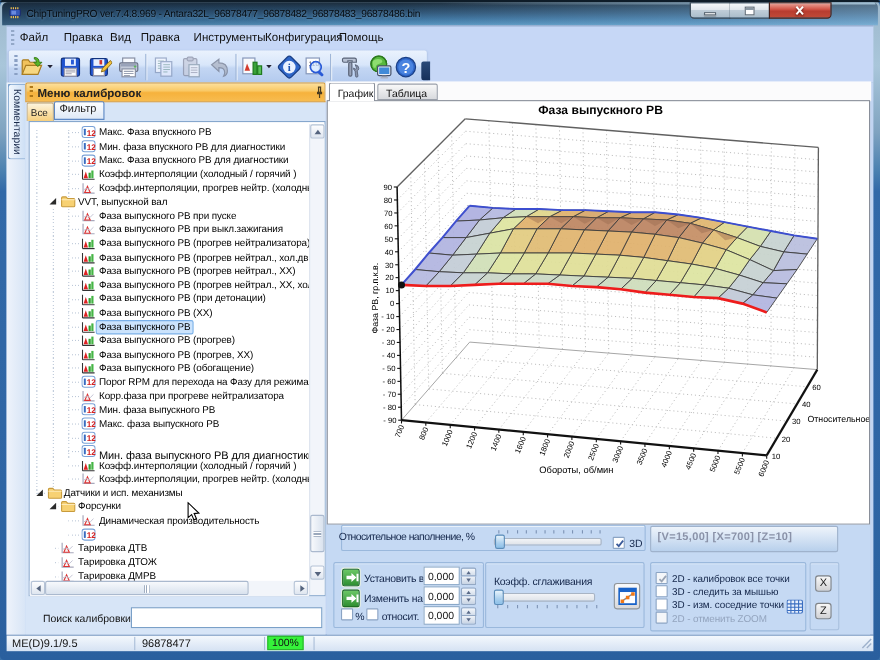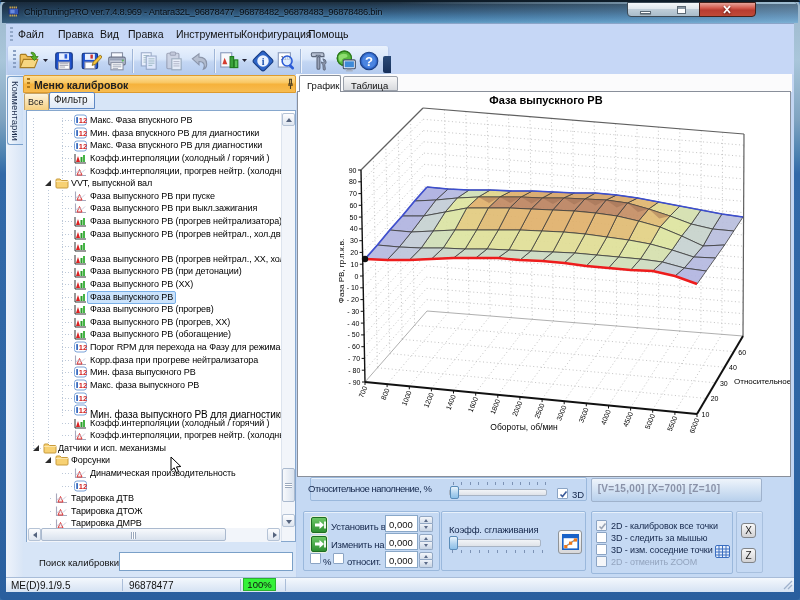--- a/index.html
+++ b/index.html
@@ -293,20 +293,21 @@
 <div style="position:absolute;left:64px;top:116.6px;font-size:9px;letter-spacing:-0.1px;line-height:11px;color:#000;white-space:nowrap">Фаза выпускного РВ (прогрев нейтрал., хол.дви</div>
 <div style="position:absolute;left:36px;top:134px;width:10px;height:1px;background-image:repeating-linear-gradient(90deg,#bcc8d8 0,#bcc8d8 1px,transparent 1px,transparent 3px)"></div>
 <div style="position:absolute;left:48px;top:128px">
       <svg width="13" height="12" viewBox="0 0 13 12">
         <path d="M1 11 L1 2 M1 11 L12 11" stroke="#333" stroke-width="1"></path>
         <path d="M2 10 L4 4 L6 10 Z" fill="#dd2222"></path>
         <rect x="6.5" y="5" width="2" height="5" fill="#2d9e2d"></rect>
         <rect x="9" y="3" width="2" height="7" fill="#45b545"></rect>
       </svg>
     </div>
+<div style="position:absolute;left:64px;top:129.2px;font-size:9px;letter-spacing:-0.1px;line-height:11px;color:#000;white-space:nowrap">Фаза выпускного РВ (прогрев нейтрал., ХХ)</div>
 <div style="position:absolute;left:36px;top:147px;width:10px;height:1px;background-image:repeating-linear-gradient(90deg,#bcc8d8 0,#bcc8d8 1px,transparent 1px,transparent 3px)"></div>
 <div style="position:absolute;left:48px;top:141px">
       <svg width="13" height="12" viewBox="0 0 13 12">
         <path d="M1 11 L1 2 M1 11 L12 11" stroke="#333" stroke-width="1"></path>
         <path d="M2 10 L4 4 L6 10 Z" fill="#dd2222"></path>
         <rect x="6.5" y="5" width="2" height="5" fill="#2d9e2d"></rect>
         <rect x="9" y="3" width="2" height="7" fill="#45b545"></rect>
       </svg>
     </div>
 <div style="position:absolute;left:64px;top:141.8px;font-size:9px;letter-spacing:-0.1px;line-height:11px;color:#000;white-space:nowrap">Фаза выпускного РВ (прогрев нейтрал., ХХ, хол</div>

